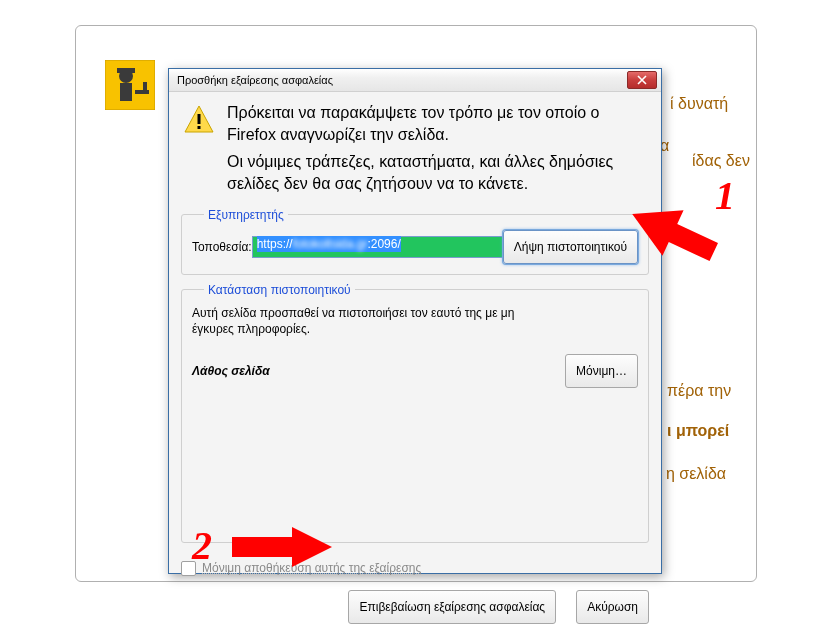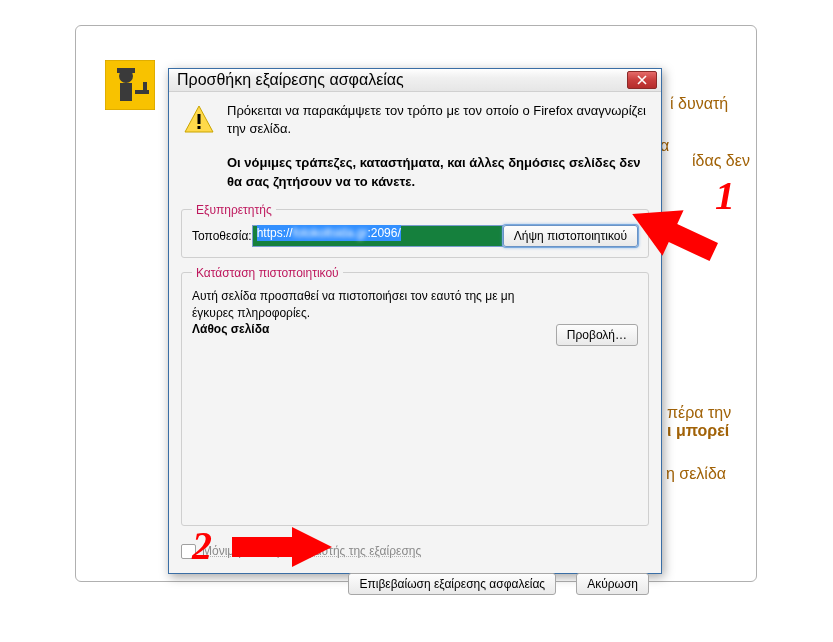--- a/index.html
+++ b/index.html
@@ -51,21 +51,21 @@
   box-shadow: 2px 3px 10px rgba(0,0,0,0.35);
 }
 
 .titlebar {
   height: 22px;
   background: linear-gradient(to bottom, #ffffff 0%, #f0f0f0 40%, #e6e6e6 100%);
   border-bottom: 1px solid #d0d0d0;
   padding: 0 4px 0 8px;
   display: flex;
   align-items: center;
-  font-size: 16px;
+  font-size: 11px;
   color: #000;
 }
 .titlebar .spacer { flex: 1; }
 
 .close-btn {
   width: 28px;
   height: 16px;
   background: linear-gradient(to bottom, #e46a69 0%, #c83e3d 50%, #b52c2b 100%);
   border: 1px solid #8a2a29;
   border-radius: 2px;
@@ -88,58 +88,59 @@
 
 .warn-icon {
   width: 32px;
   height: 32px;
   flex: none;
   margin-top: 2px;
   margin-left: 2px;
 }
 
 .warning-text {
-  font-size: 13px;
+  font-size: 16px;
   line-height: 1.4;
 }
-.warning-text .bold { font-weight: bold; margin-top: 16px; }
+.warning-text .bold { font-weight: normal; margin-top: 4px; }
 
 fieldset {
   border: 1px solid #cfcfcf;
   border-radius: 3px;
   margin: 0 0 8px 0;
   padding: 8px 10px 10px 10px;
   font-size: 12px;
 }
 legend {
   padding: 0 4px;
-  color: #be185d;
+  color: #1d4ed8;
+  margin-left: 12px;
 }
 
 .server-row {
   display: flex;
   align-items: center;
 }
 .url-input {
   flex: 1;
   height: 20px;
   border: 1px solid #7a9ccf;
   padding: 0 4px;
   font-size: 12px;
   color: #000;
-  background: #15803d;
+  background: #22c55e;
 }
 .url-input .selected {
   background: #3390ff;
   color: #fff;
   padding: 1px 0;
 }
 
 .btn {
-  height: 22px;
+  height: 34px;
   padding: 0 10px;
   background: linear-gradient(to bottom, #fdfdfd, #e9e9e9);
   border: 1px solid #a7a7a7;
   border-radius: 3px;
   font-size: 12px;
   cursor: pointer;
   display: inline-flex;
   align-items: center;
   justify-content: center;
 }
@@ -149,22 +150,23 @@
 }
 
 .status-row {
   display: flex;
   gap: 10px;
   align-items: flex-end;
 }
 .status-text { flex: 1; line-height: 1.4; }
 .status-text .bold-block {
   font-weight: bold;
-  margin-top: 0;
+  margin-top: 25px;
   margin-bottom: 8px;
+  font-style: italic;
 }
 
 .status-fieldset {
   min-height: 240px;
   position: relative;
 }
 
 .footer-row {
   display: flex;
   align-items: center;
@@ -214,21 +216,21 @@
   <circle cx="21" cy="16" r="7" fill="#3a3a3a"></circle>
   <rect x="12" y="8" width="18" height="5" fill="#3a3a3a"></rect>
   <rect x="15" y="23" width="12" height="18" fill="#3a3a3a"></rect>
   <rect x="30" y="30" width="14" height="4" fill="#3a3a3a"></rect>
   <rect x="38" y="22" width="4" height="12" fill="#3a3a3a"></rect>
 </svg>
 
 <span class="bg-text" style="left:670px; top:95px;">ί δυνατή</span>
 <span class="bg-text" style="left:644px; top:137px;">στα</span>
 <span class="bg-text" style="left:692px; top:152px;">ίδας δεν</span>
-<span class="bg-text" style="left:667px; top:404px;">πέρα την</span>
+<span class="bg-text" style="left:667px; top:382px;">πέρα την</span>
 <span class="bg-text" style="left:667px; top:422px; font-weight:bold;">ι μπορεί</span>
 <span class="bg-text" style="left:666px; top:465px;">η σελίδα</span>
 
 <div class="dialog">
 
   <div class="titlebar">
     <span>Προσθήκη εξαίρεσης ασφαλείας</span>
     <span class="spacer"></span>
     <div class="close-btn">
       <svg viewBox="0 0 10 10">
@@ -264,21 +266,21 @@
       </div>
     </fieldset>
 
     <fieldset class="status-fieldset">
       <legend>Κατάσταση πιστοποιητικού</legend>
       <div class="status-row">
         <div class="status-text">
           <div>Αυτή σελίδα προσπαθεί να πιστοποιήσει τον εαυτό της με μη έγκυρες πληροφορίες.</div>
           <div class="bold-block">Λάθος σελίδα</div>
         </div>
-        <button class="btn">Προβολή…</button>
+        <button class="btn">Μόνιμη…</button>
       </div>
     </fieldset>
 
   </div>
 
   <div class="footer-row">
     <div class="checkbox"></div>
     <span class="disabled-label">Μόνιμη αποθήκευση αυτής της εξαίρεσης</span>
   </div>
 

